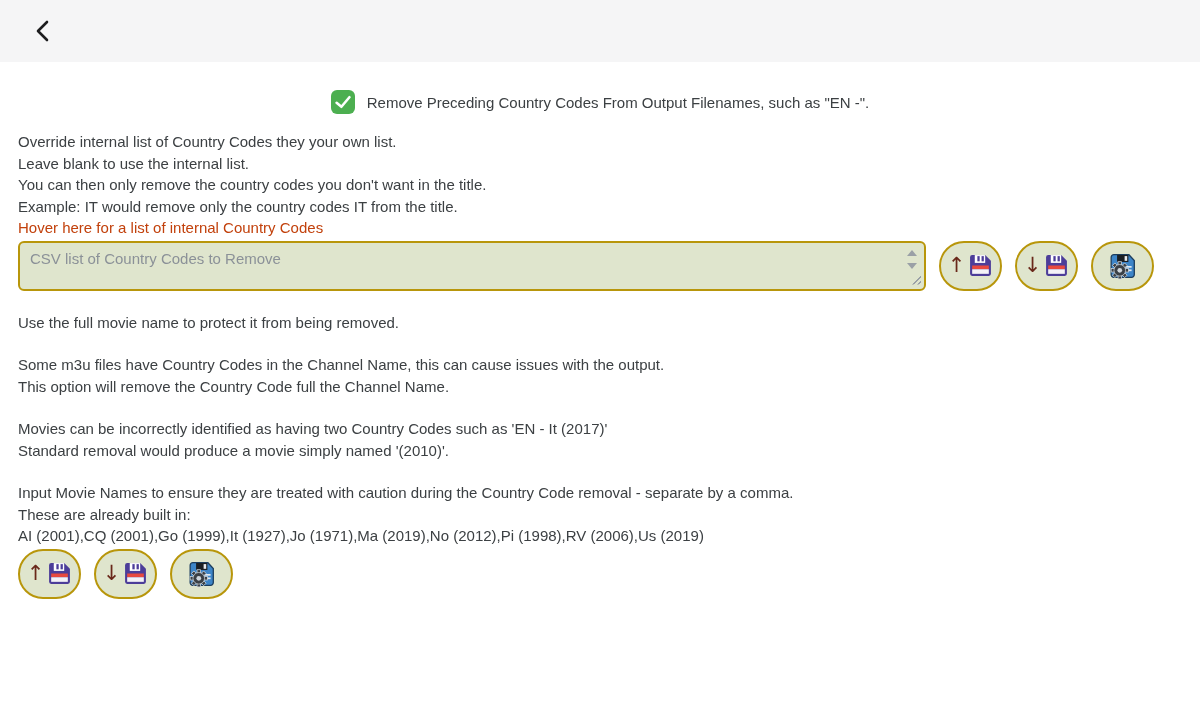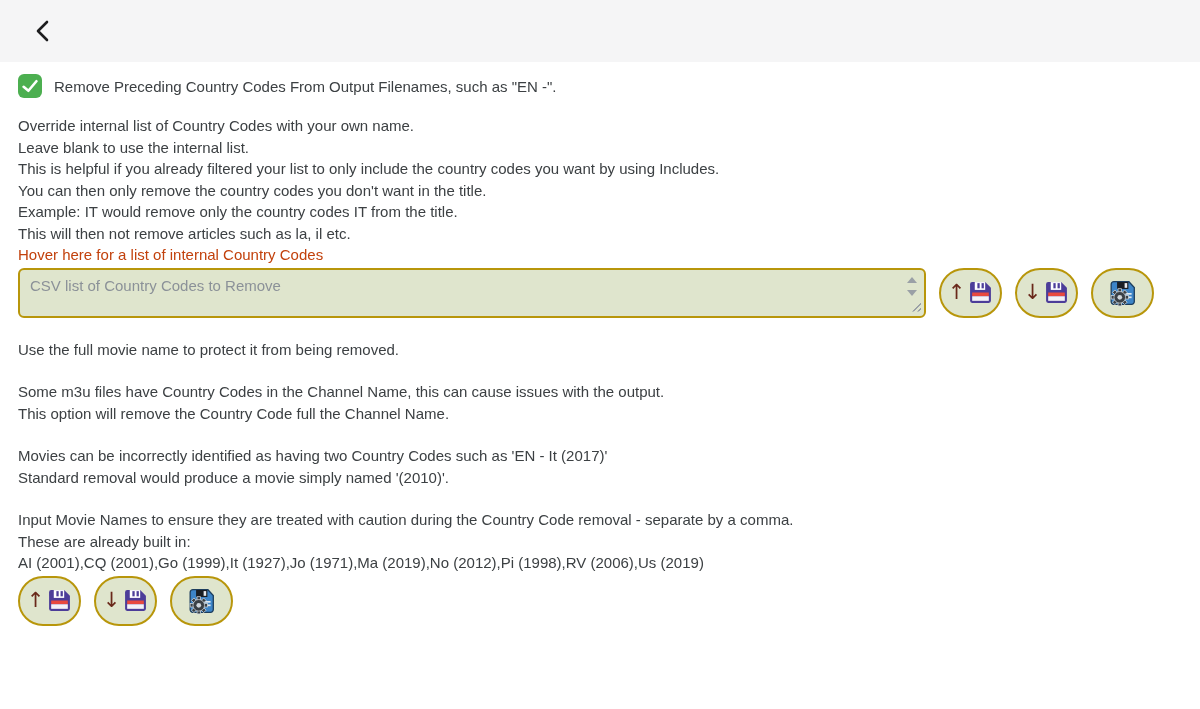--- a/index.html
+++ b/index.html
@@ -14,21 +14,21 @@
   .header {
     height: 62px; background: #f5f5f6;
     display: flex; align-items: center;
   }
   .back-btn {
     margin-left: 30px; background: none; border: none; padding: 4px;
     cursor: pointer; display: flex; align-items: center;
   }
   .content { padding: 0 18px; }
 
-  .check-row { display: flex; align-items: center; margin-top: 12px; }
+  .check-row { display: flex; align-items: center; margin-top: 28px; justify-content: center; }
   .checkbox {
     width: 24px; height: 24px; border-radius: 6px;
     background: #4caf50; display: flex; align-items: center; justify-content: center;
     border: none; padding: 0; cursor: pointer; flex: 0 0 auto;
   }
   .check-label { margin-left: 12px; font-size: 15px; }
 
   .line { margin: 0; font-size: 15px; line-height: 21.5px; white-space: pre-wrap; }
   .bold { font-weight: normal; }
   .para1 { margin-top: 17px; }
@@ -102,26 +102,24 @@
       <span style="display:flex;">
         <svg width="16" height="14" viewBox="0 0 20 16">
           <polyline points="2,9 8,14 18,2" fill="none" stroke="#ffffff" stroke-width="3.2" stroke-linecap="round" stroke-linejoin="round"></polyline>
         </svg>
       </span>
     </button>
     <span class="check-label">Remove Preceding Country Codes From Output Filenames, such as "EN -".</span>
   </div>
 
   <div class="para1">
-    <p class="line">Override internal list of Country Codes with your own name.</p>
+    <p class="line">Override internal list of Country Codes they your own list.</p>
     <p class="line">Leave blank to use the internal list.</p>
-    <p class="line">This is helpful if you already filtered your list to only include the country codes you want by using Includes.</p>
     <p class="line">You can then only remove the country codes you don't want in the title.</p>
     <p class="line"><span>Example: </span><span class="bold">IT</span><span> would remove only the country codes IT from the title.</span></p>
-    <p class="line">This will then not remove articles such as la, il etc.</p>
     <a class="link">Hover here for a list of internal Country Codes</a>
   </div>
 
   <div class="input-row">
     <div class="ta-wrap">
       <textarea placeholder="CSV list of Country Codes to Remove" style=""></textarea>
       <div class="spinners">
         <div class="tri-up"></div>
         <div class="tri-down"></div>
       </div>

